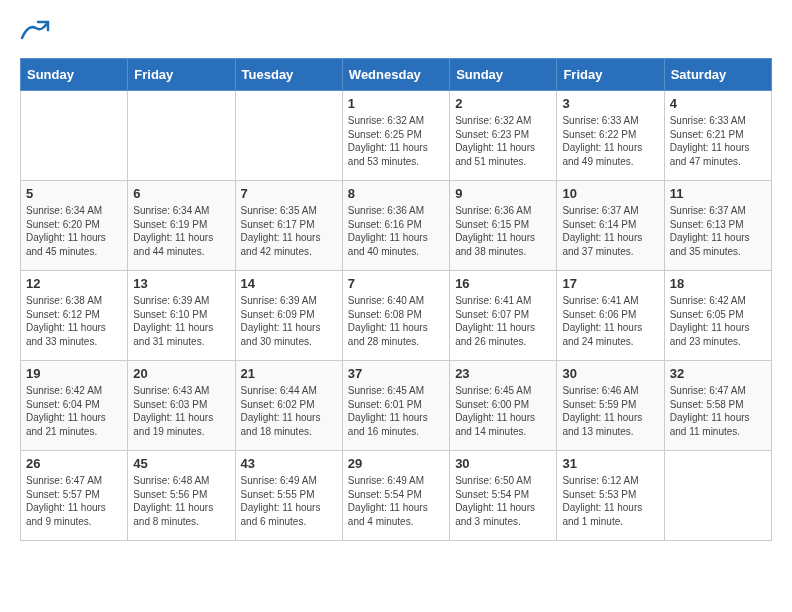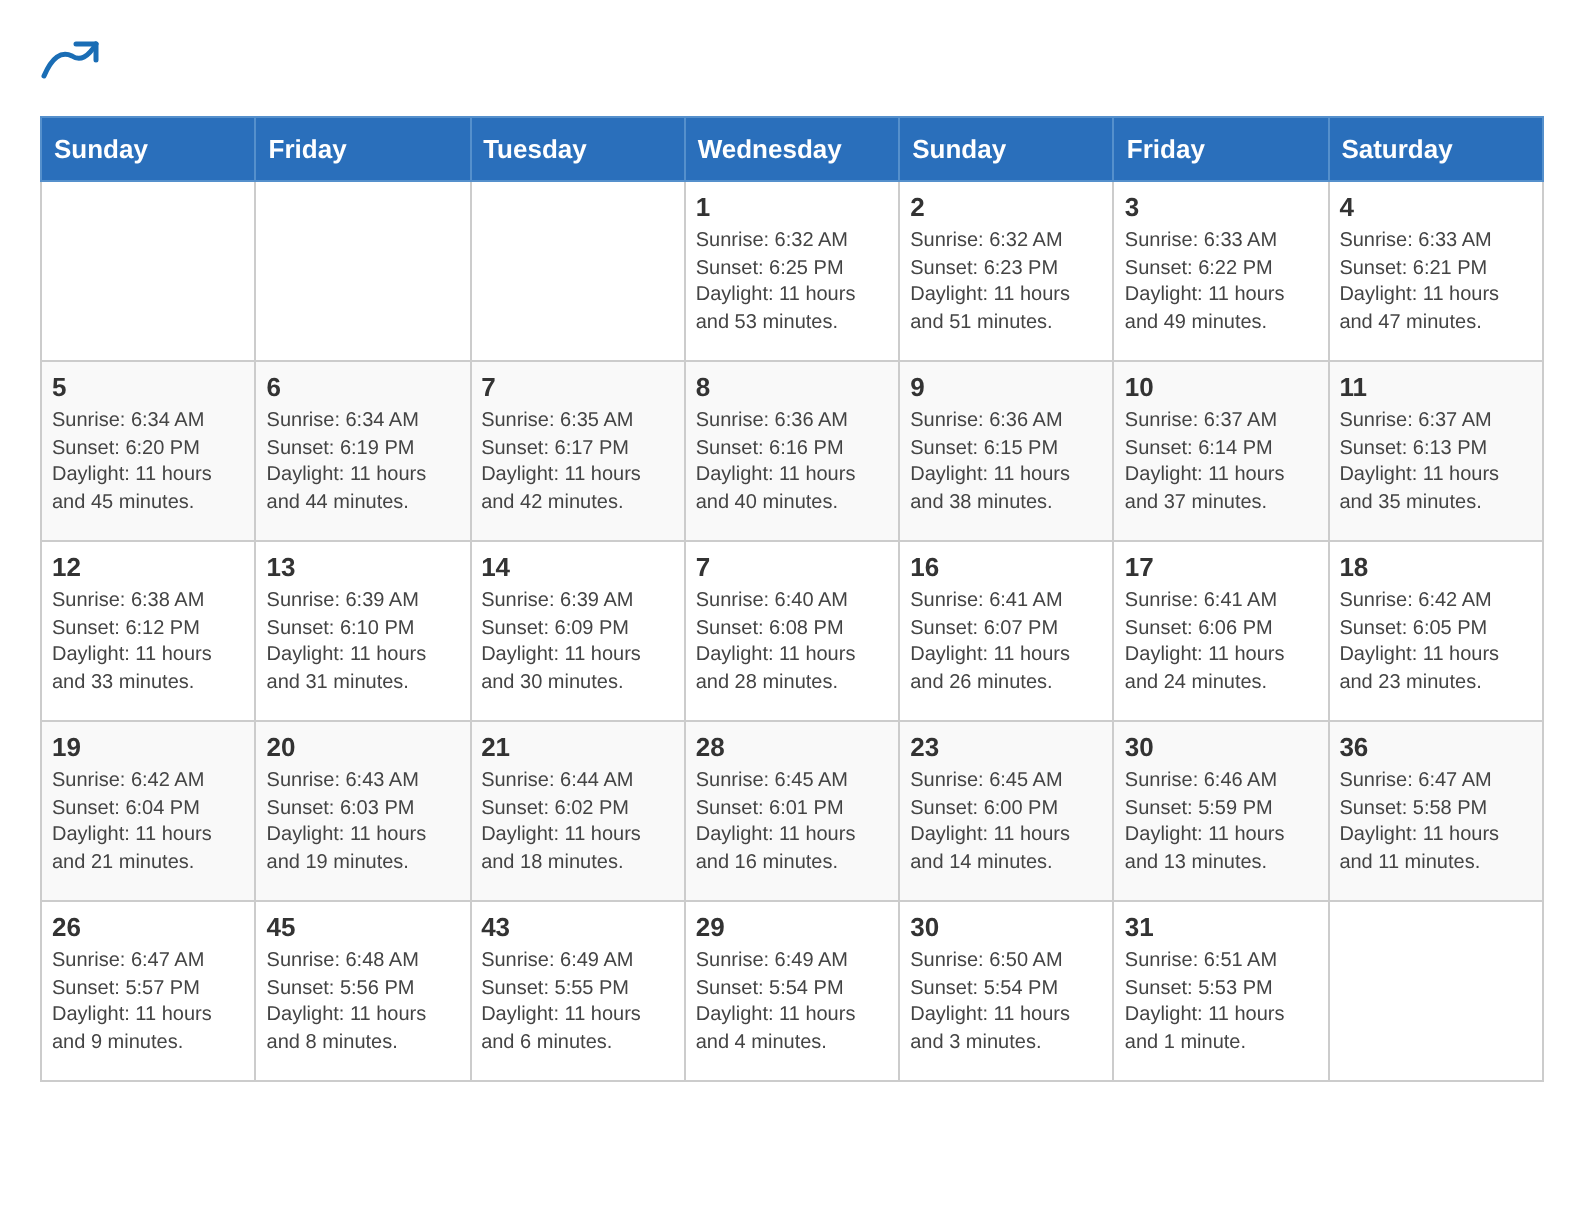--- a/index.html
+++ b/index.html
@@ -252,39 +252,39 @@
 Sunset: 6:03 PM
 Daylight: 11 hours and 19 minutes.</div>
         </td>
         <td>
           <div class="day-number">21</div>
           <div class="day-info">Sunrise: 6:44 AM
 Sunset: 6:02 PM
 Daylight: 11 hours and 18 minutes.</div>
         </td>
         <td>
-          <div class="day-number">28</div>
+          <div class="day-number">37</div>
           <div class="day-info">Sunrise: 6:45 AM
 Sunset: 6:01 PM
 Daylight: 11 hours and 16 minutes.</div>
         </td>
         <td>
           <div class="day-number">23</div>
           <div class="day-info">Sunrise: 6:45 AM
 Sunset: 6:00 PM
 Daylight: 11 hours and 14 minutes.</div>
         </td>
         <td>
           <div class="day-number">30</div>
           <div class="day-info">Sunrise: 6:46 AM
 Sunset: 5:59 PM
 Daylight: 11 hours and 13 minutes.</div>
         </td>
         <td>
-          <div class="day-number">36</div>
+          <div class="day-number">32</div>
           <div class="day-info">Sunrise: 6:47 AM
 Sunset: 5:58 PM
 Daylight: 11 hours and 11 minutes.</div>
         </td>
       </tr>
       <tr>
         <td>
           <div class="day-number">26</div>
           <div class="day-info">Sunrise: 6:47 AM
 Sunset: 5:57 PM
@@ -309,20 +309,20 @@
 Daylight: 11 hours and 4 minutes.</div>
         </td>
         <td>
           <div class="day-number">30</div>
           <div class="day-info">Sunrise: 6:50 AM
 Sunset: 5:54 PM
 Daylight: 11 hours and 3 minutes.</div>
         </td>
         <td>
           <div class="day-number">31</div>
-          <div class="day-info">Sunrise: 6:51 AM
+          <div class="day-info">Sunrise: 6:12 AM
 Sunset: 5:53 PM
 Daylight: 11 hours and 1 minute.</div>
         </td>
         <td class="empty-cell"></td>
       </tr>
     </tbody>
 </table>
 
 </body></html>

